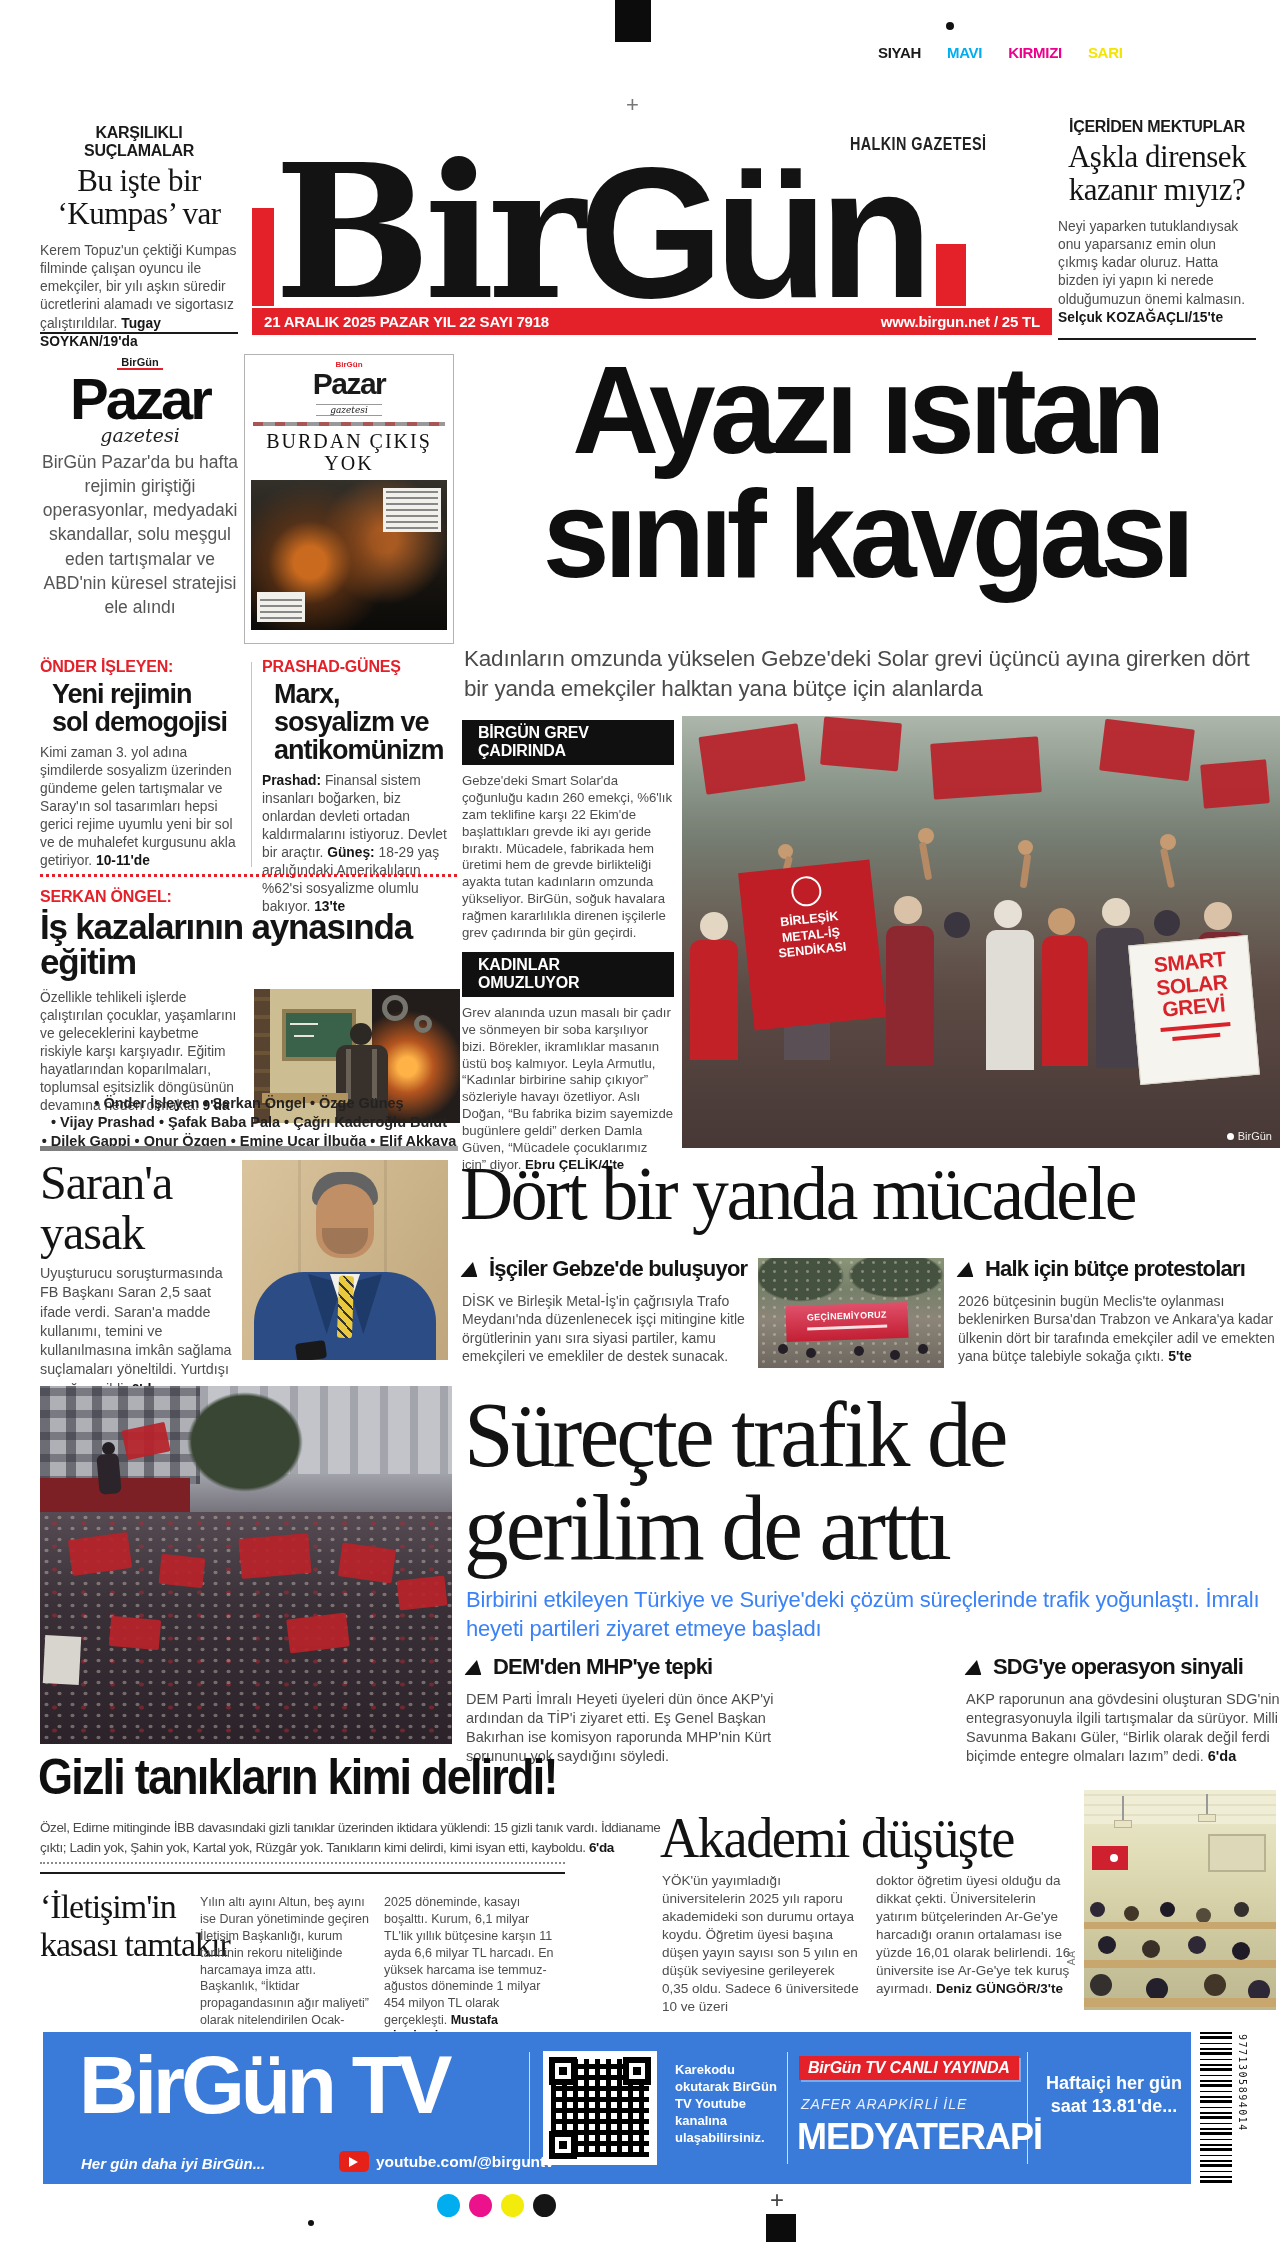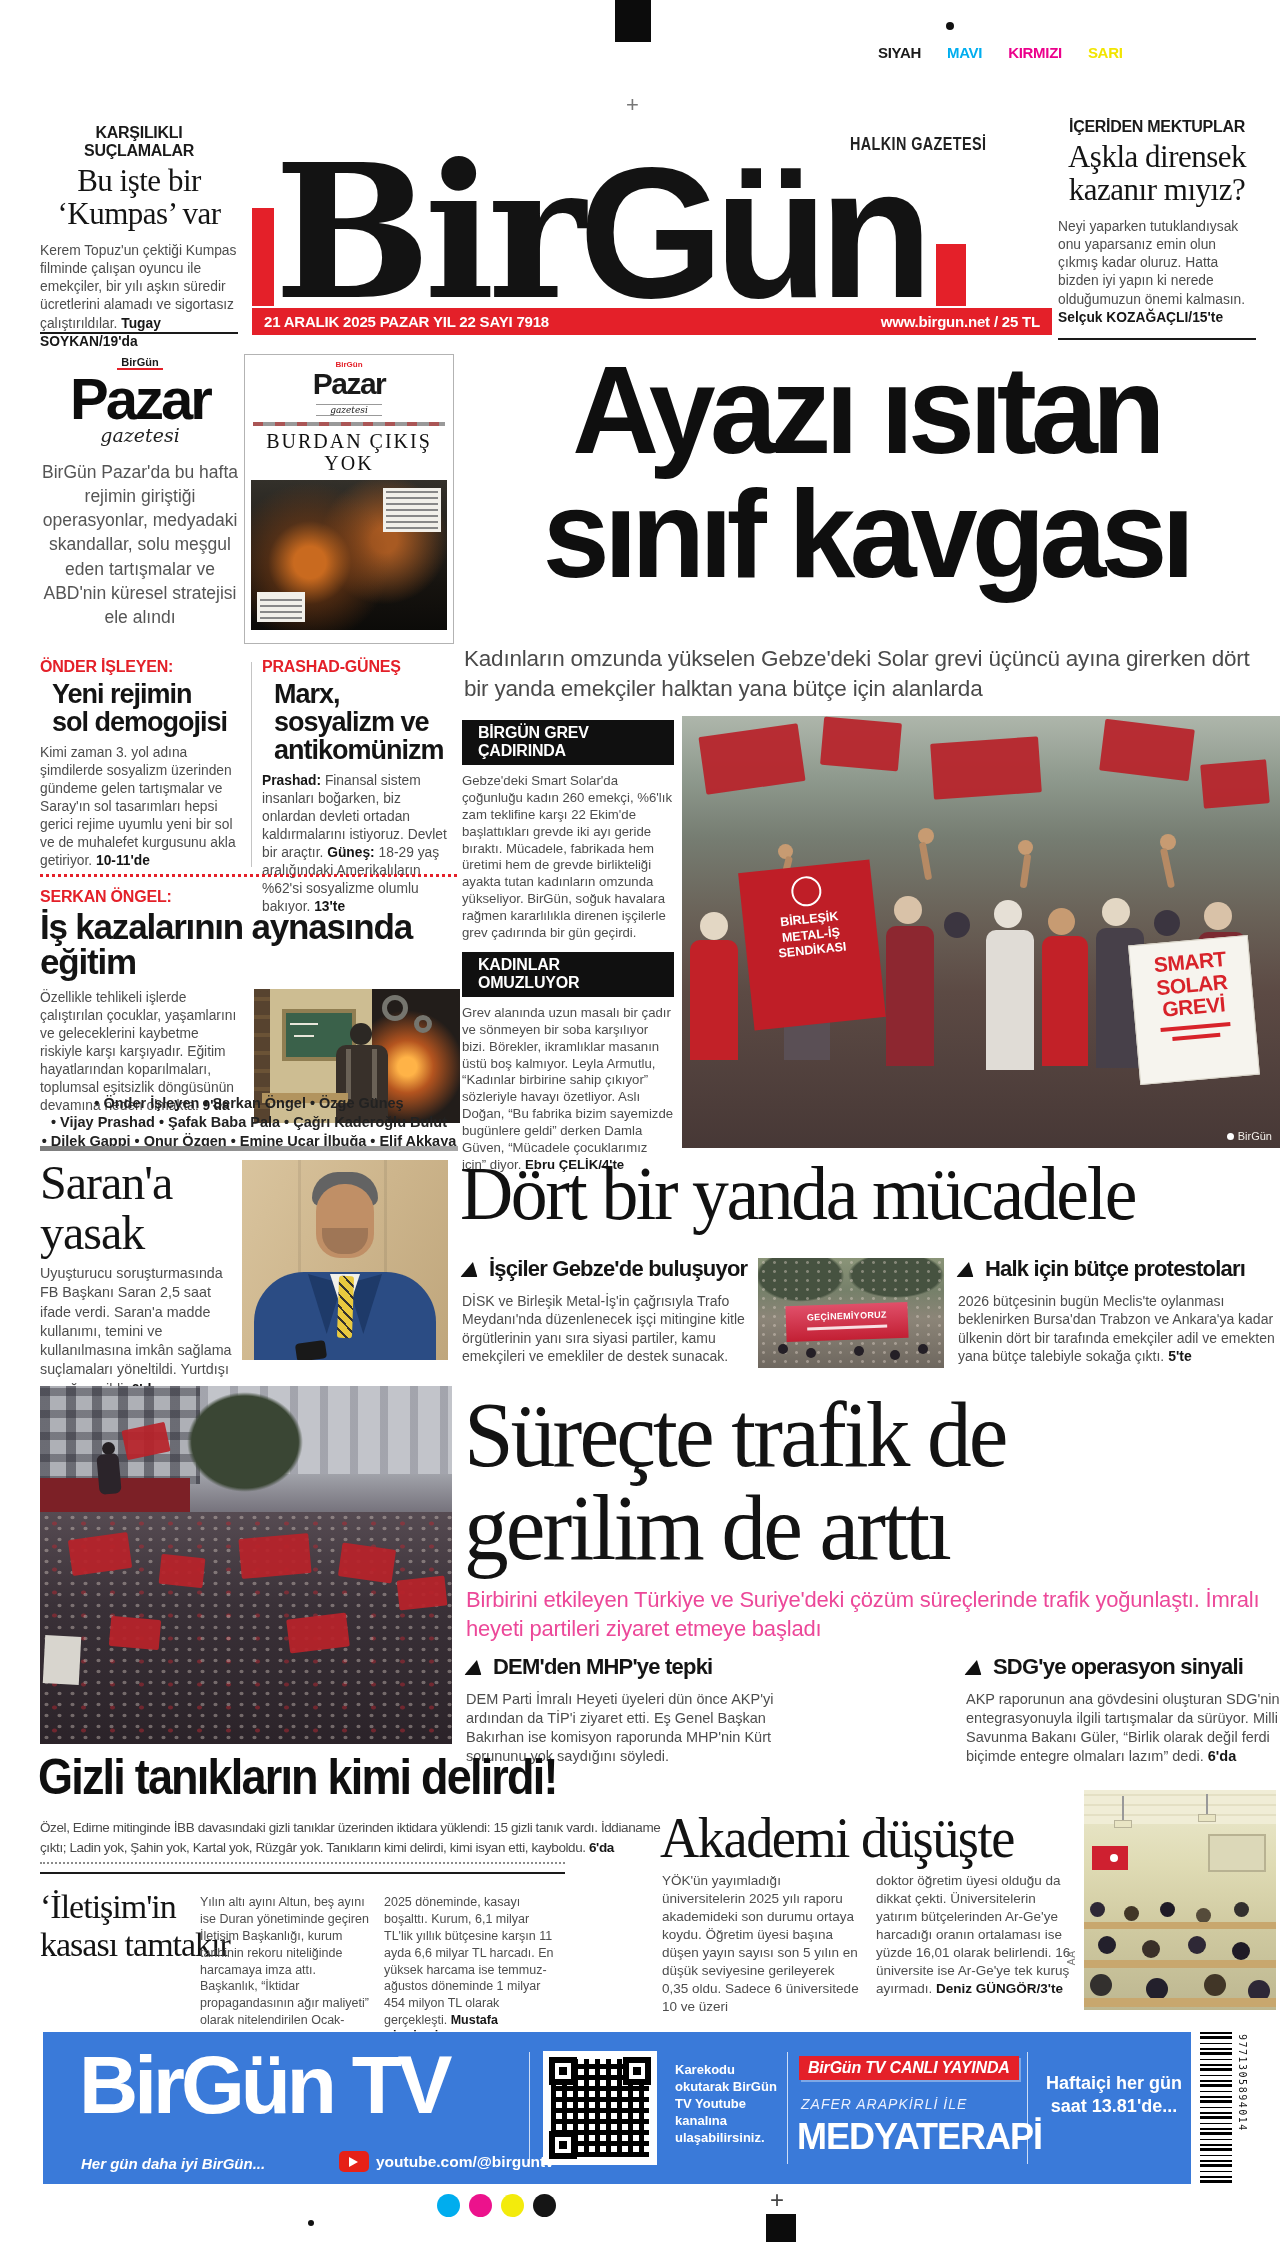--- a/index.html
+++ b/index.html
@@ -36,21 +36,21 @@
 .lg-bir{font-family:"DejaVu Serif","Liberation Serif",serif;font-weight:bold}
 .lg-gun{font-family:"Liberation Sans",sans-serif;font-weight:900;letter-spacing:-9px}
 .lg-dot{width:30px;height:62px;background:#e42029;margin:0 0 4px 12px}
 #halkin{left:850px;top:134px;font-weight:bold;font-size:18px;letter-spacing:.5px;transform:scaleX(.8);transform-origin:left;color:#222}
 #datebar{left:252px;top:308px;width:800px;height:27px;background:#e42029;color:#fff;display:flex;justify-content:space-between;align-items:center;padding:0 12px;font-weight:bold;font-size:15px;letter-spacing:-.2px}
 
 #pz-promo{left:40px;top:352px;width:200px;text-align:center}
 .pz-brand{font-size:11px;font-weight:900;border-bottom:2px solid #e42029;display:inline-block;padding:0 4px}
 .pz-logo{font-size:58px;font-weight:900;letter-spacing:-3px;line-height:1;color:#0d0d0d}
 .pz-sub{font-family:"DejaVu Serif",serif;font-style:italic;font-size:19px;color:#222;margin-top:-4px}
-.pz-body{font-size:17.5px;line-height:1.38;color:#555;margin-top:14px}
+.pz-body{font-size:17.5px;line-height:1.38;color:#555;margin-top:4px}
 
 #pz-cover{left:244px;top:354px;width:210px;height:290px;border:1px solid #b3b3b3;background:#fff;text-align:center;overflow:hidden}
 .pc-brand{font-size:8px;font-weight:900;margin-top:5px}
 .pc-brand i{color:#e42029;font-style:normal}
 .pc-logo{font-size:30px;font-weight:900;letter-spacing:-1.5px;line-height:1}
 .pc-gaz{font-family:"DejaVu Serif",serif;font-style:italic;font-size:9px;border-top:1px solid #999;border-bottom:1px solid #999;display:inline-block;padding:0 14px;margin-top:1px}
 .pc-strap{height:4px;margin:5px 8px 4px;background:repeating-linear-gradient(90deg,#a55 0 10px,#999 10px 22px)}
 .pc-head{font-family:"Liberation Serif",serif;font-size:20px;letter-spacing:2px;line-height:1.1;color:#111}
 .pc-photo{margin:6px;height:150px;position:relative;background:radial-gradient(circle at 30% 55%,#c96a1f 0 10%,rgba(120,60,20,.55) 26%,transparent 50%),radial-gradient(circle at 68% 40%,#a85a22 0 8%,transparent 40%),linear-gradient(180deg,#33302a,#16130f 70%,#0c0b09)}
 .pc-card{position:absolute;background:#f2f0ea;padding:3px}
@@ -139,21 +139,21 @@
 
 #muc-title{left:460px;top:1150px;font-size:76px;letter-spacing:-2.5px;white-space:nowrap;transform:scaleX(.97);transform-origin:left;color:#111}
 .sub-title{font-weight:900;font-size:22px;letter-spacing:-.8px;display:flex;align-items:center;gap:10px;color:#141414}
 .tri{display:inline-block;width:17px;height:15px;background:#111;clip-path:polygon(0 100%,55% 0,100% 100%);transform:skewX(-12deg);flex:none}
 .sub-body{margin-top:10px;font-size:14px;line-height:1.32;color:#4d4d4d}
 .sub-body b{color:#161616}
 #muc-s1{left:462px;top:1256px;width:288px}
 #muc-s2{left:958px;top:1256px;width:322px}
 
 #surec-t{left:464px;top:1388px;width:810px;font-size:94px;line-height:.99;letter-spacing:-3px;transform:scaleX(.95);transform-origin:left;color:#131313;white-space:nowrap}
-#surec-s{left:466px;top:1586px;width:800px;font-size:22px;line-height:1.3;color:#ec4899;letter-spacing:-.2px}
+#surec-s{left:466px;top:1586px;width:800px;font-size:22px;line-height:1.3;color:#3b82f6;letter-spacing:-.2px}
 #surec1{left:466px;top:1654px;width:330px}
 #surec2{left:966px;top:1654px;width:316px}
 #surec1 .sub-body,#surec2 .sub-body{font-size:14.5px}
 
 #gizli-t{left:38px;top:1748px;font-weight:900;font-size:50px;letter-spacing:-2px;transform:scaleX(.9);transform-origin:left;white-space:nowrap;color:#0f0f0f}
 #gizli-b{left:40px;top:1818px;width:640px;font-size:13.5px;letter-spacing:-.4px;line-height:1.45;color:#4a4a4a}
 #gizli-b b{color:#161616}
 #rule-d2{left:40px;top:1862px;width:525px;border-top:2px dotted #8a8a8a}
 #rule-s2{left:40px;top:1872px;width:525px;height:2px;background:#1a1a1a}
 #ilet-t{left:40px;top:1888px;width:190px;font-size:34px;line-height:1.12;letter-spacing:-1px;color:#141414}

